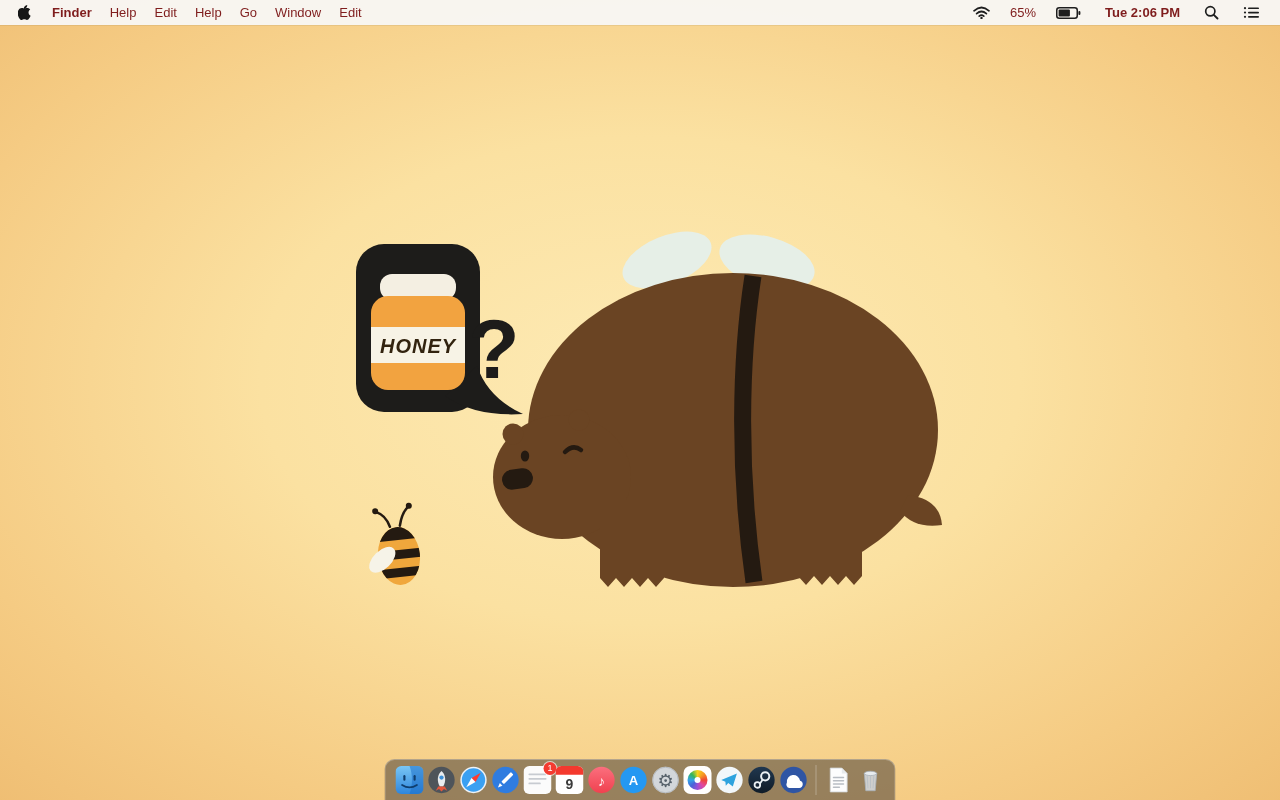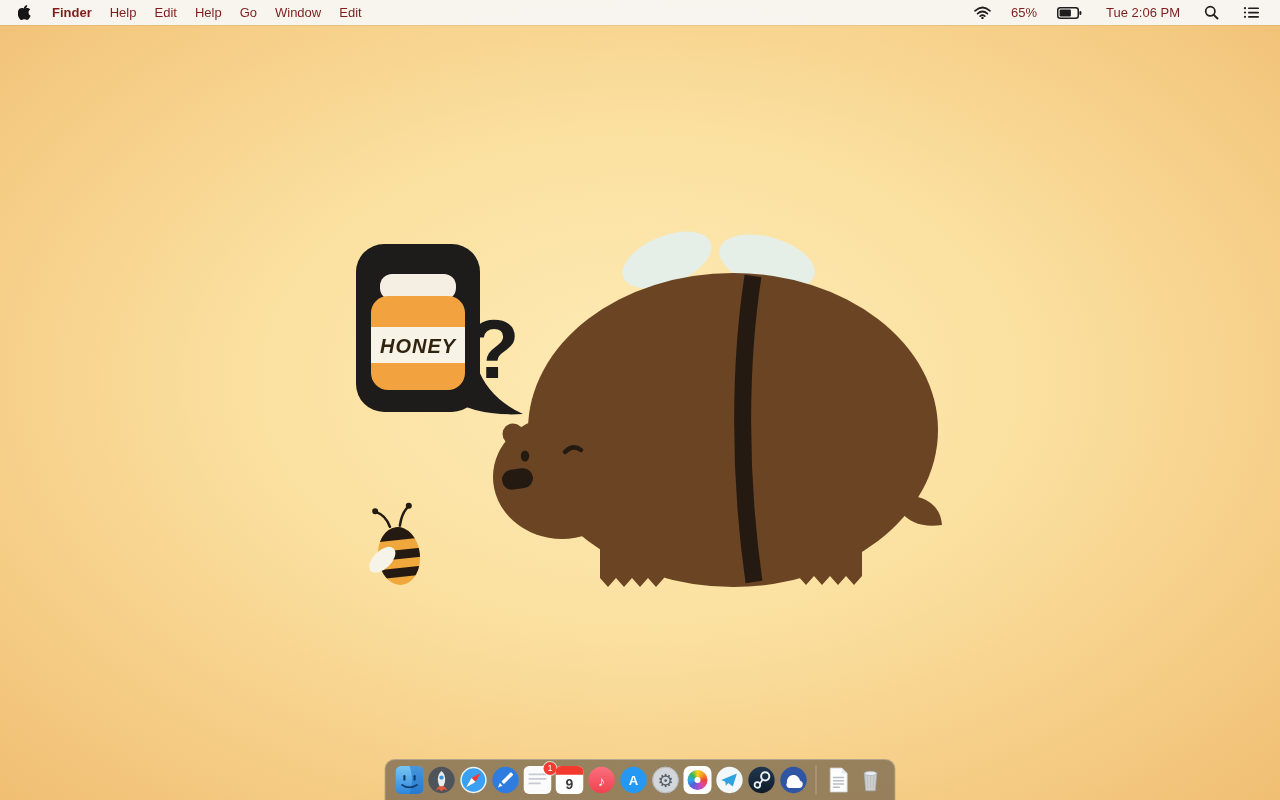--- a/index.html
+++ b/index.html
@@ -15,21 +15,21 @@
              display:flex; align-items:center; justify-content:space-between;
              padding:0 12px; font-size:13px; color:#7f1d1d;
              box-shadow:0 0 1px rgba(0,0,0,.35); }
   .mb-left, .mb-right { display:flex; align-items:center; height:100%; }
   .mb-apple { display:flex; align-items:center; padding:0 12px 0 6px; height:100%; }
   .mb-item { padding:0 9px; height:100%; display:flex; align-items:center; cursor:default; }
   .mb-bold { font-weight:bold; }
   .mb-right { gap:8px; }
   .mb-status { display:flex; align-items:center; padding:0 8px; height:100%; }
   .mb-text { padding:0 4px; height:100%; display:flex; align-items:center; }
-  .mb-clock { padding:0 8px; }
+  .mb-clock { padding:0 8px;font-weight:bold; }
 
   
   .illustration { position:absolute; inset:0; z-index:1; pointer-events:none; }
 
   
   .dock { position:absolute; bottom:0; left:50%; transform:translateX(-50%); z-index:20;
           display:flex; align-items:flex-end; gap:4px;
           padding:6px 10px 6px; height:41px;
           background:rgba(72,64,56,0.55);
           border:1px solid rgba(255,255,255,0.28); border-bottom:none;

